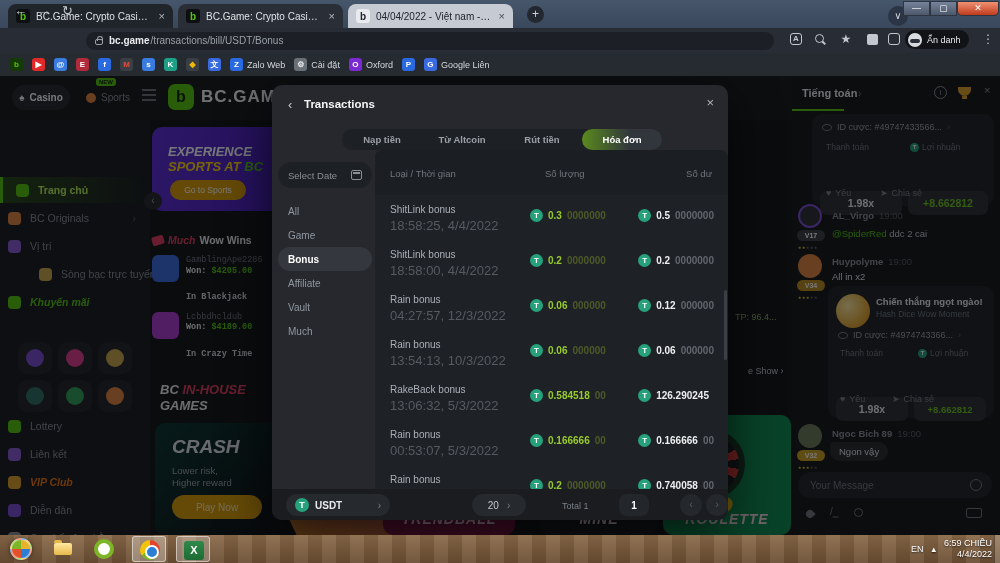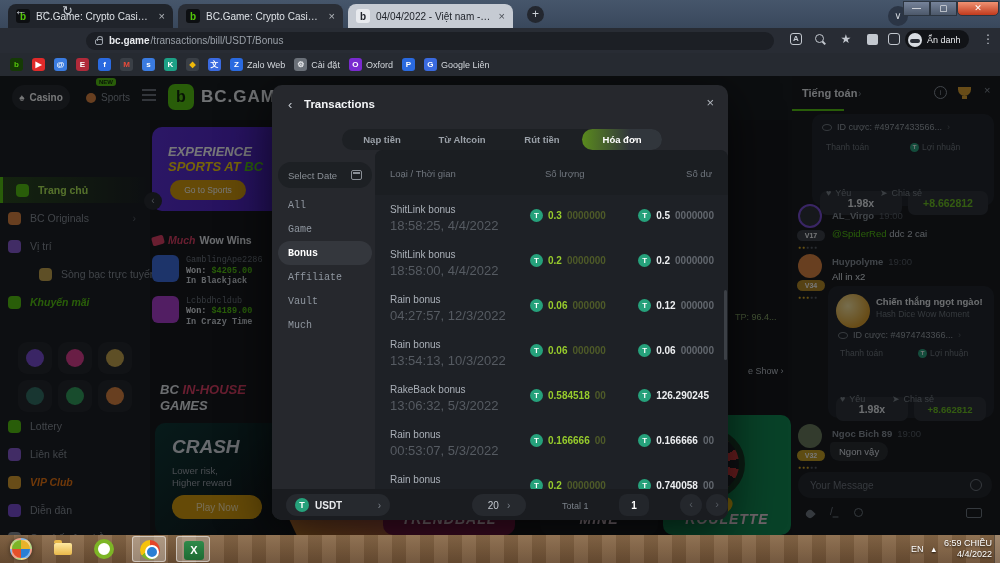--- a/index.html
+++ b/index.html
@@ -108,21 +108,21 @@
   .wow-h{display:flex;gap:4px;font-size:10.5px;font-weight:bold;align-items:center;}
   .wow-tag{width:12px;height:9px;background:#e23a5f;border-radius:2px;transform:rotate(-15deg);}
   .wow-much{color:#e23a5f;font-style:italic;}
   .wow-t{color:#e8eaed;}
   .wow-e{display:flex;gap:7px;margin-top:9px;}
   .wow-thumb{width:27px;height:27px;border-radius:6px;flex:0 0 27px;}
   .wow-x{font-size:8.5px;line-height:10.5px;font-family:Liberation Mono, monospace;}
   .wow-u{color:#70767e;}
   .wow-w{color:#e8eaed;font-weight:bold;}
   .wow-w b{color:#54c60a;}
-  .wow-g{color:#d3d7dc;font-weight:bold;}
+  .wow-g{color:#d3d7dc;font-weight:bold;margin-top:16px;}
 
   .inhouse{position:absolute;left:160px;top:306px;font-size:13px;font-weight:bold;
     font-style:italic;color:#e8eaed;line-height:16px;}
   .inhouse b{color:#e23a5f;}
   .crash{position:absolute;left:155px;top:347px;width:260px;height:112px;border-radius:10px;
     background:linear-gradient(135deg,#0a3330,#0c1013 55%,#1a0f14);overflow:hidden;}
   .crash-beam{position:absolute;right:-30px;bottom:-10px;width:150px;height:60px;
     background:linear-gradient(45deg,#f5a60a,#e23a8f);transform:rotate(-25deg);opacity:.8;}
   .crash-t{position:absolute;left:17px;top:13px;color:#dfe3e8;font-size:19px;font-weight:bold;font-style:italic;}
   .crash-s{position:absolute;left:17px;top:42px;color:#9aa0a8;font-size:9.5px;line-height:12px;}
@@ -188,21 +188,21 @@
   .m-tabs{position:absolute;left:70px;top:44px;width:320px;height:21px;border-radius:11px;
     background:#1d2024;display:flex;}
   .m-tab{flex:1;display:flex;align-items:center;justify-content:center;font-size:9.5px;
     color:#9aa0a8;font-weight:bold;border-radius:11px;}
   .m-tab.active{background:linear-gradient(90deg,#5a8a1d,#31363c 60%);color:#fff;}
   .sel-date{position:absolute;left:6px;top:77px;width:94px;height:26px;border-radius:14px;
     background:#1d2024;color:#8b9097;font-size:9.5px;display:flex;align-items:center;
     justify-content:space-between;padding:0 10px;}
   .cal-ic{width:11px;height:10px;border:1.5px solid #8b9097;border-radius:2px;position:relative;}
   .cal-ic:before{content:"";position:absolute;top:1px;left:1px;right:1px;height:2px;background:#8b9097;}
-  .m-filters{position:absolute;left:6px;top:108px;width:94px;font-family:Liberation Mono, monospace;}
+  .m-filters{position:absolute;left:6px;top:114px;width:94px;}
   .m-filter{height:24px;display:flex;align-items:center;padding-left:10px;font-size:10px;
     color:#9097a0;border-radius:13px;margin-bottom:0px;}
   .m-filter.active{background:#34373d;color:#fff;font-weight:bold;}
   .m-table{position:absolute;left:103px;top:65px;width:353px;height:340px;background:#1e2126;
     border-radius:8px 8px 0 0;overflow:hidden;}
   .m-thead{position:absolute;top:0;left:0;width:353px;height:45px;background:#1b1e22;
     color:#70767e;font-size:9.5px;}
   .m-th1{position:absolute;left:15px;top:18px;}
   .m-th2{position:absolute;left:170px;top:18px;}
   .m-th3{position:absolute;right:16px;top:18px;}

